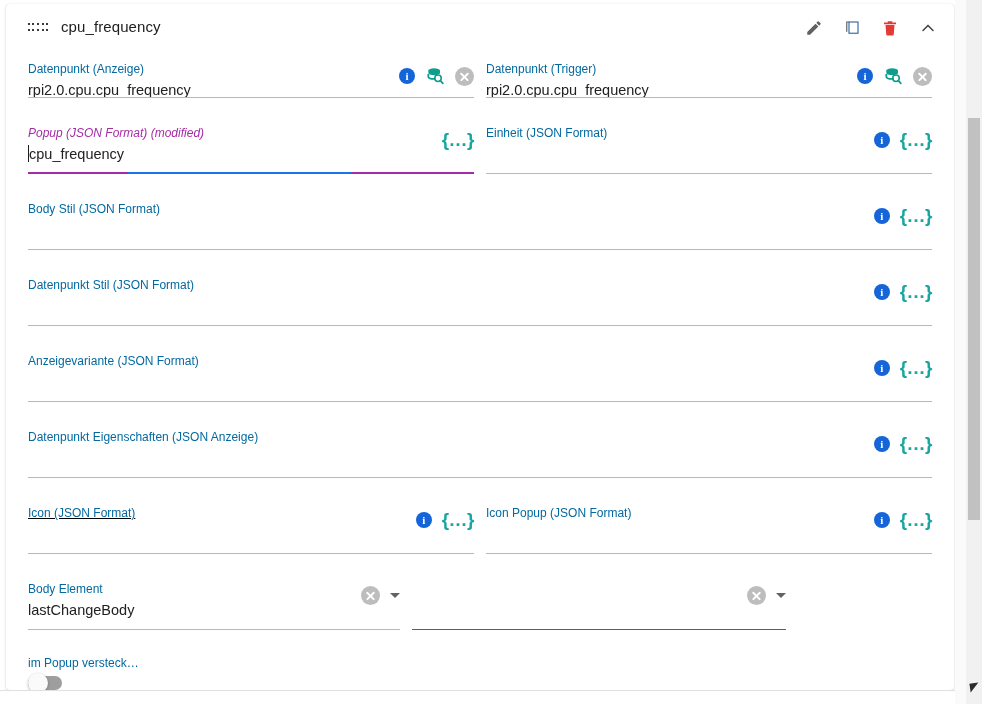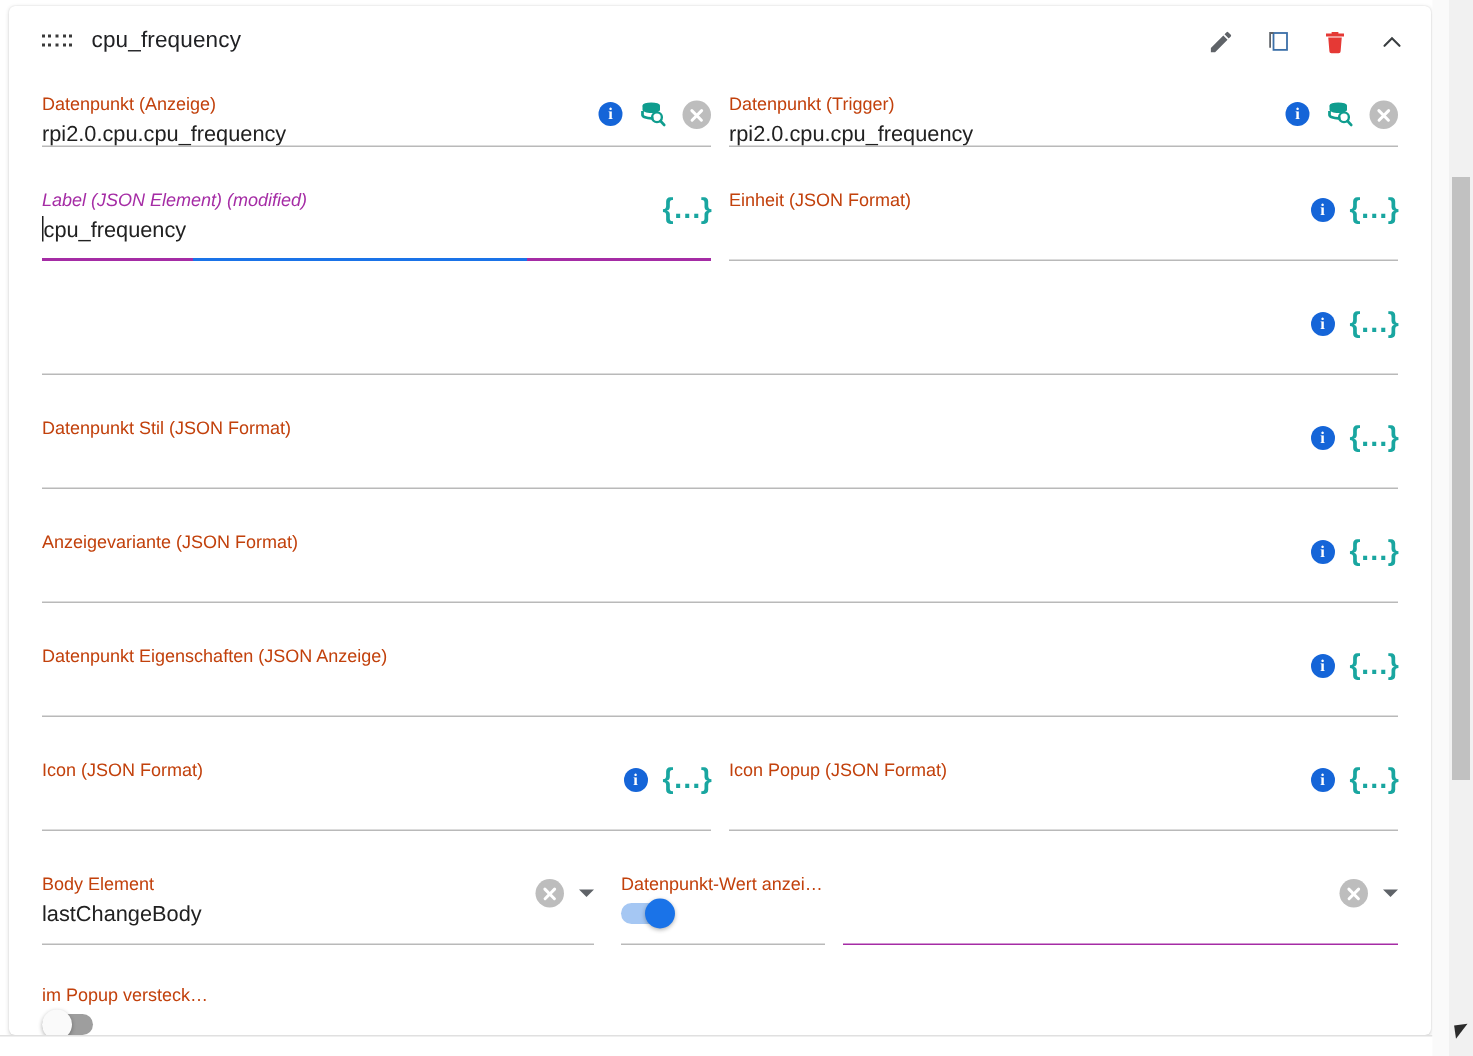--- a/index.html
+++ b/index.html
@@ -65,21 +65,21 @@
   .field {
     position: relative;
     padding-top: 12px;
   }
   .field.half { width: 452px; }
   .field.full { width: 904px; }
   .field.spacer-gap { margin-left: 12px; }
 
   .field-label {
     font-size: 12px;
-    color: #c2410c;
+    color: #0369a1;
     line-height: 14px;
     white-space: nowrap;
     overflow: hidden;
     text-overflow: ellipsis;
   }
   .field-label.modified {
     color: #a52ca5;
     font-style: italic;
   }
   .field-value {
@@ -291,41 +291,42 @@
               </svg>
             </span>
             <span class="ic ic-clear"></span>
           </div>
           <div class="underline"></div>
         </div>
       </div>
 
       <div class="row" style="height:76px;">
         <div class="field half" style="height:60px;margin-top:16px;">
-          <div class="field-label modified">Label (JSON Element) (modified)</div>
+          <div class="field-label modified">Popup (JSON Format) (modified)</div>
           <div class="field-value"><span class="caret"></span><span>cpu_frequency</span></div>
           <div class="field-icons" style="right:0; top:16px;">
             <span class="ic ic-json">{…}</span>
           </div>
           <div class="underline focus-split"></div>
         </div>
 
         <div class="field half spacer-gap" style="height:60px;margin-top:16px;">
           <div class="field-label">Einheit (JSON Format)</div>
           <div class="field-value empty"></div>
           <div class="field-icons" style="right:0; top:16px;">
             <span class="ic ic-info">i</span>
             <span class="ic ic-json">{…}</span>
           </div>
           <div class="underline"></div>
         </div>
       </div>
 
       <div class="row" style="height:76px;">
         <div class="field full" style="height:60px;margin-top:16px;">
+          <div class="field-label">Body Stil (JSON Format)</div>
           <div class="field-value empty"></div>
           <div class="field-icons" style="right:0; top:16px;">
             <span class="ic ic-info">i</span>
             <span class="ic ic-json">{…}</span>
           </div>
           <div class="underline"></div>
         </div>
       </div>
 
       <div class="row" style="height:76px;">
@@ -358,21 +359,21 @@
           <div class="field-value empty"></div>
           <div class="field-icons" style="right:0; top:16px;">
             <span class="ic ic-info">i</span>
             <span class="ic ic-json">{…}</span>
           </div>
           <div class="underline"></div>
         </div>
       </div>
 
       <div class="row" style="height:76px;">
-        <div class="field half" style="height:60px;margin-top:16px;">
+        <div class="field half" style="height:60px;margin-top:16px;text-decoration:underline;">
           <div class="field-label">Icon (JSON Format)</div>
           <div class="field-value empty"></div>
           <div class="field-icons" style="right:0; top:16px;">
             <span class="ic ic-info">i</span>
             <span class="ic ic-json">{…}</span>
           </div>
           <div class="underline"></div>
         </div>
 
         <div class="field half spacer-gap" style="height:60px;margin-top:16px;">
@@ -391,28 +392,20 @@
         <div class="field" style="width:372px;height:60px;margin-top:16px;">
           <div class="field-label">Body Element</div>
           <div class="field-value">lastChangeBody</div>
           <div class="field-icons" style="right:0; top:16px;">
             <span class="ic ic-clear"></span>
             <span class="ic ic-arrow"></span>
           </div>
           <div class="underline"></div>
         </div>
 
-        <div class="field" style="width:136px;height:60px;margin-top:16px;margin-left:18px;">
-          <div class="field-label">Datenpunkt-Wert anzeig…</div>
-          <div class="switch on">
-            <span class="track"></span>
-            <span class="knob"></span>
-          </div>
-          <div class="underline"></div>
-        </div>
 
         <div class="field" style="width:374px;height:60px;margin-top:16px;margin-left:12px;">
           <div class="field-value empty"></div>
           <div class="field-icons" style="right:0; top:16px;">
             <span class="ic ic-clear"></span>
             <span class="ic ic-arrow"></span>
           </div>
           <div class="underline purple"></div>
         </div>
       </div>

